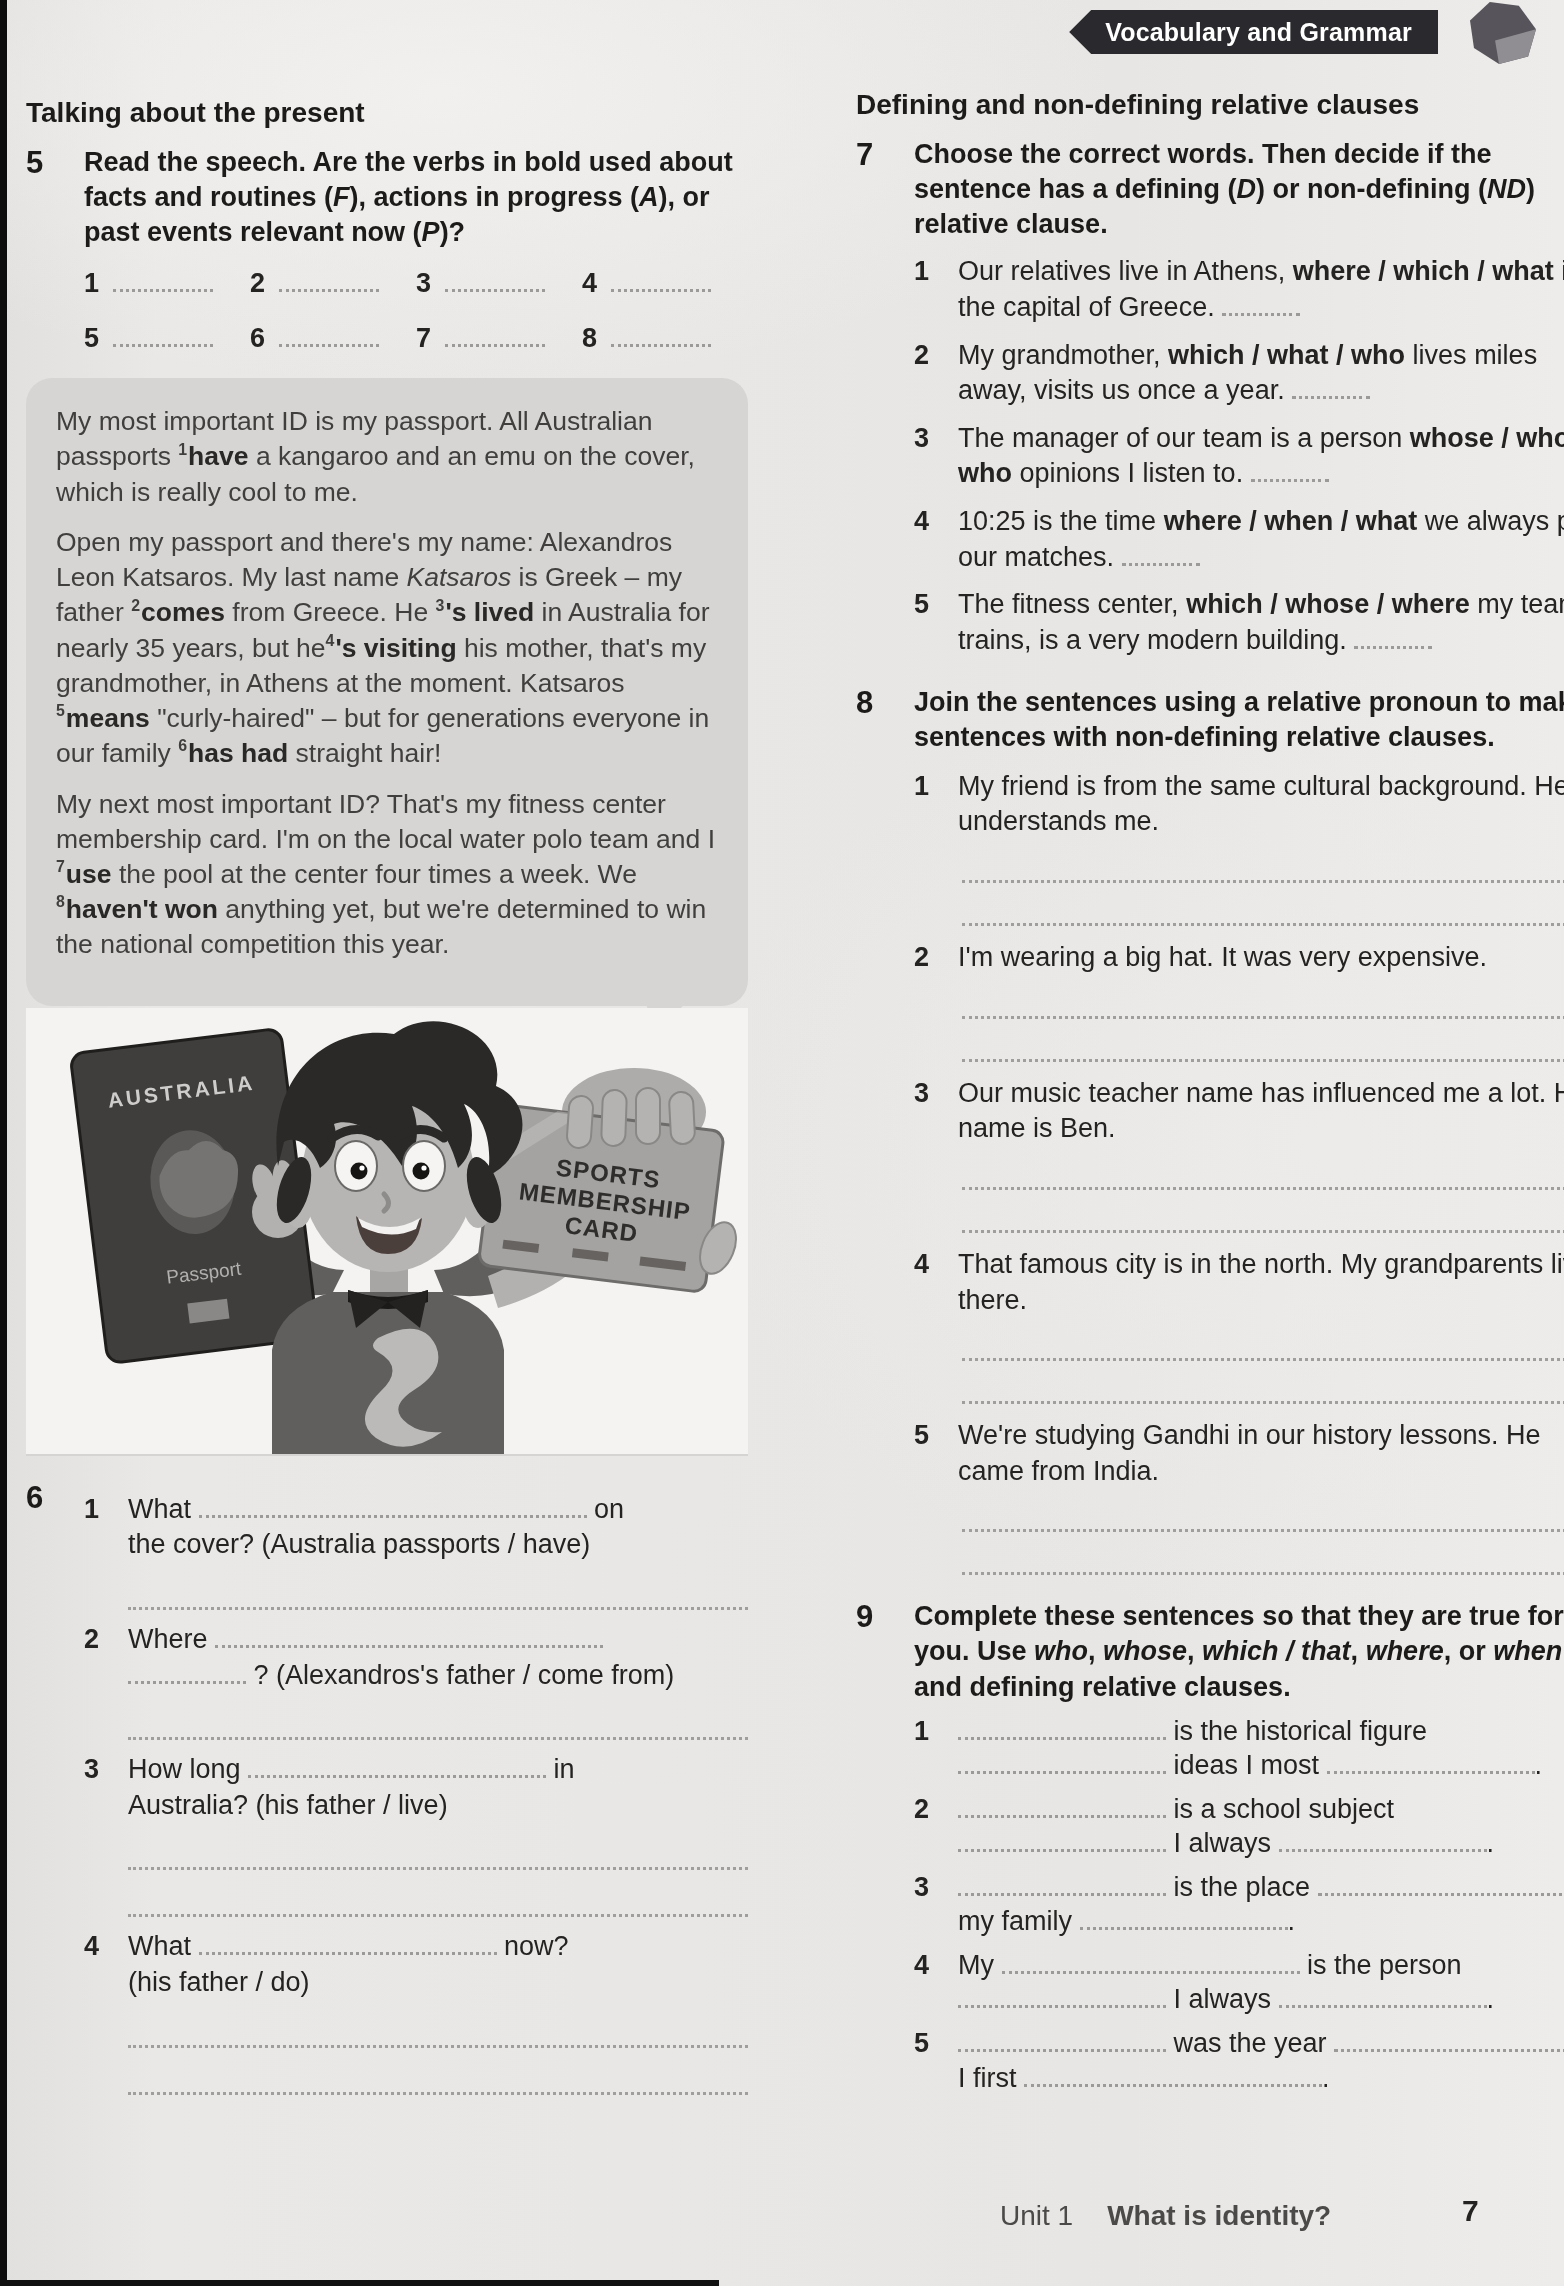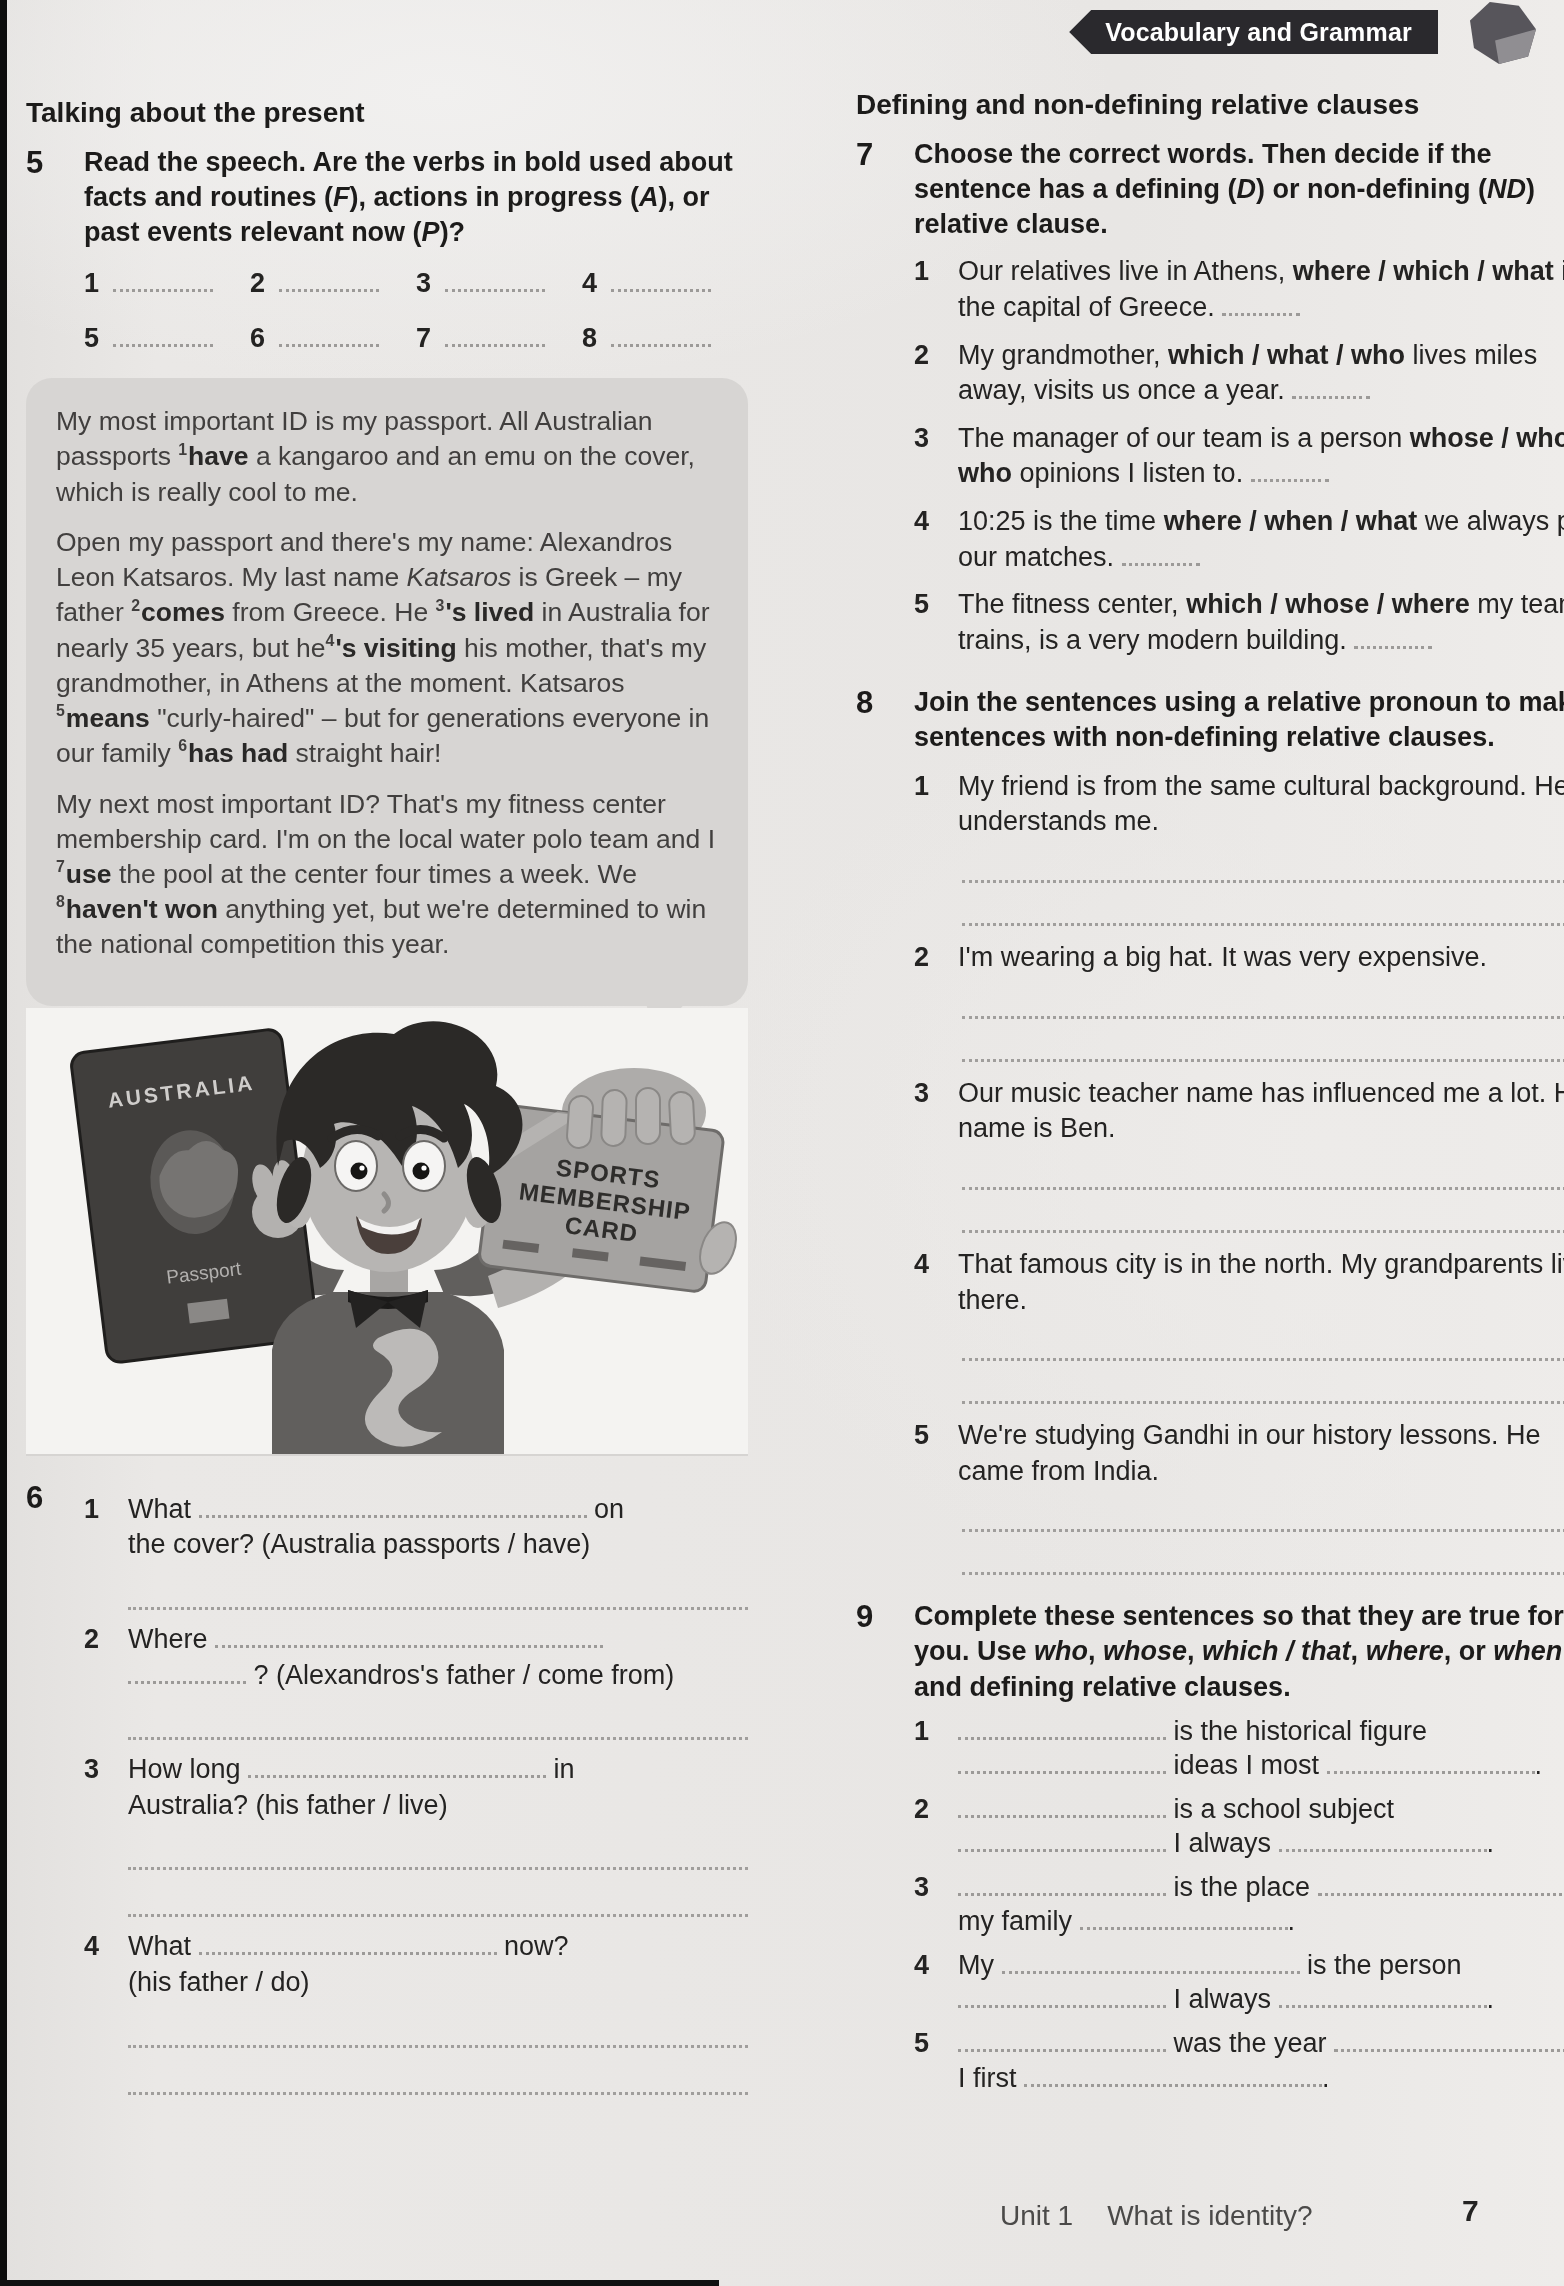--- a/index.html
+++ b/index.html
@@ -64,21 +64,21 @@
   .ex6 .ans-line{margin:44px 0 0 44px;}
   .ex7{margin-top:4px;}
   .ex7 .item{margin-top:12px;}
   .ex8{margin-top:26px;}
   .ex8 .ans-line{margin:40px 0 0 48px;}
   .ex8 .item{margin-top:14px;}
   .ex9{margin-top:24px;}
   .ex9 .item{font-size:27px;line-height:1.28;margin-top:9px;}
 
   .footer-unit{position:absolute;left:1000px;top:2200px;font-size:28px;color:#4b4a49;}
-  .footer-title{margin-left:34px;}
+  .footer-title{margin-left:34px;font-weight:bold;}
   .footer-page{position:absolute;left:1462px;top:2194px;font-size:30px;font-weight:700;color:#242322;}
 
   svg text{font-family:"Liberation Sans",sans-serif;}
 </style>
 </head>
 <body>
 
 <div class="page">
   <div class="edge-left"></div>
   <div class="edge-bottom"></div>

